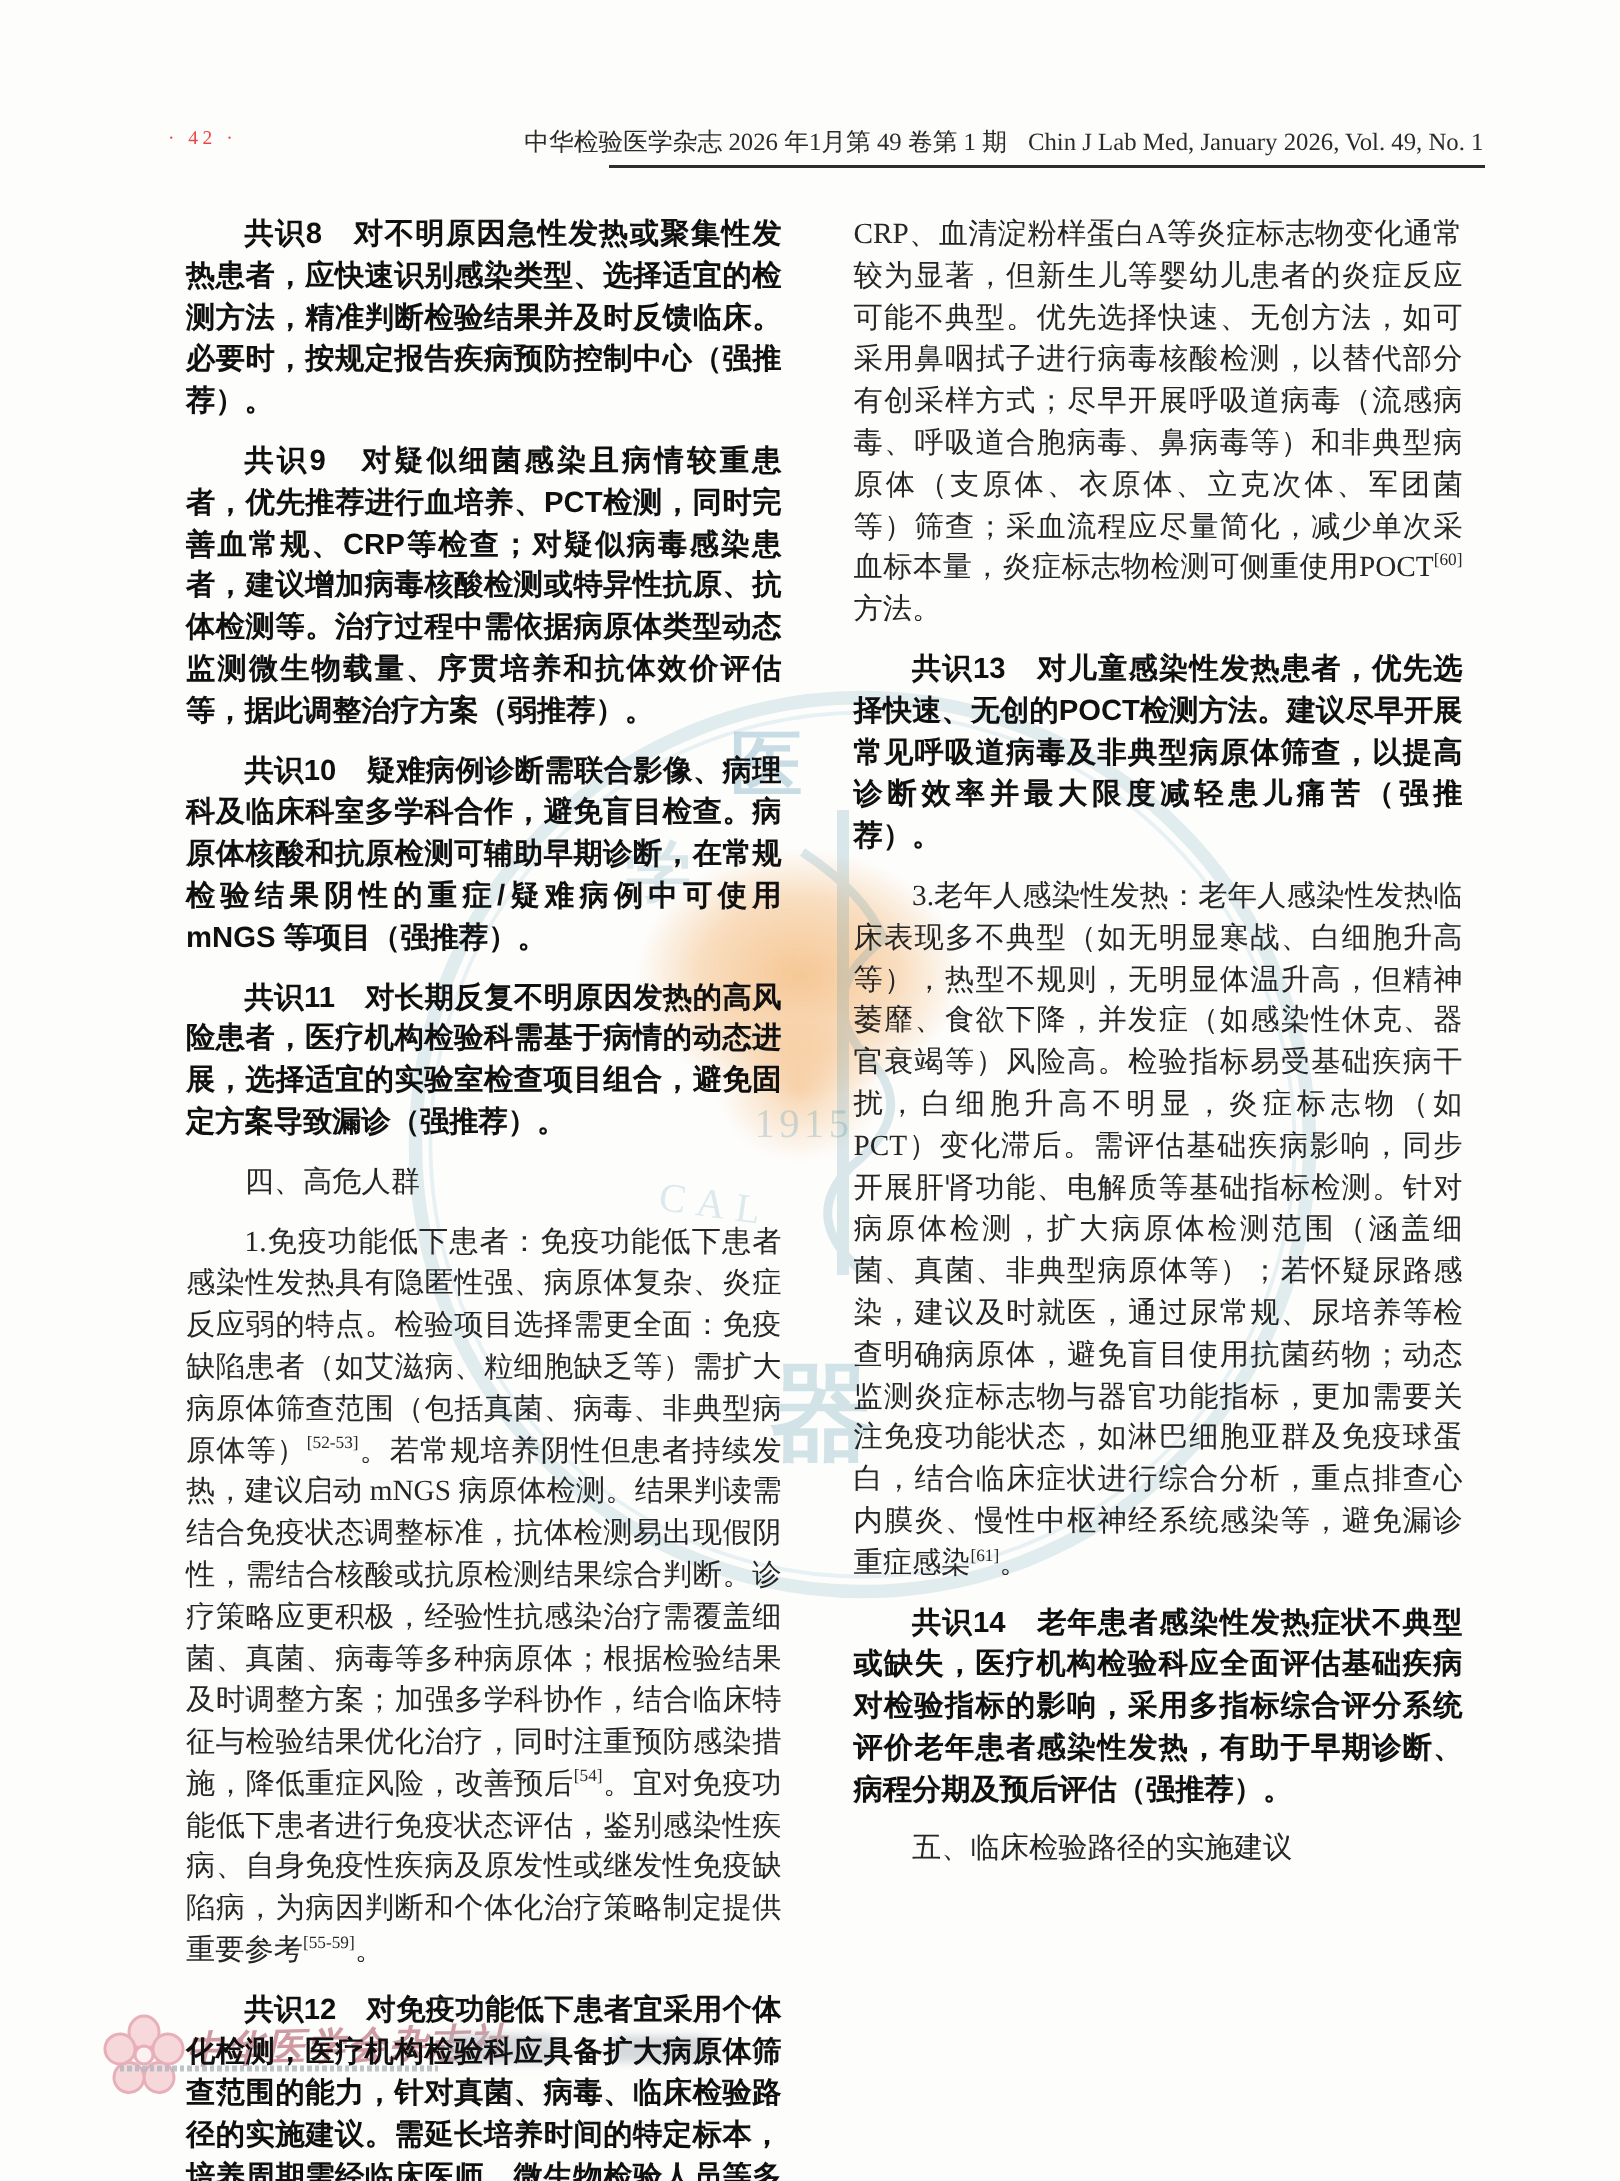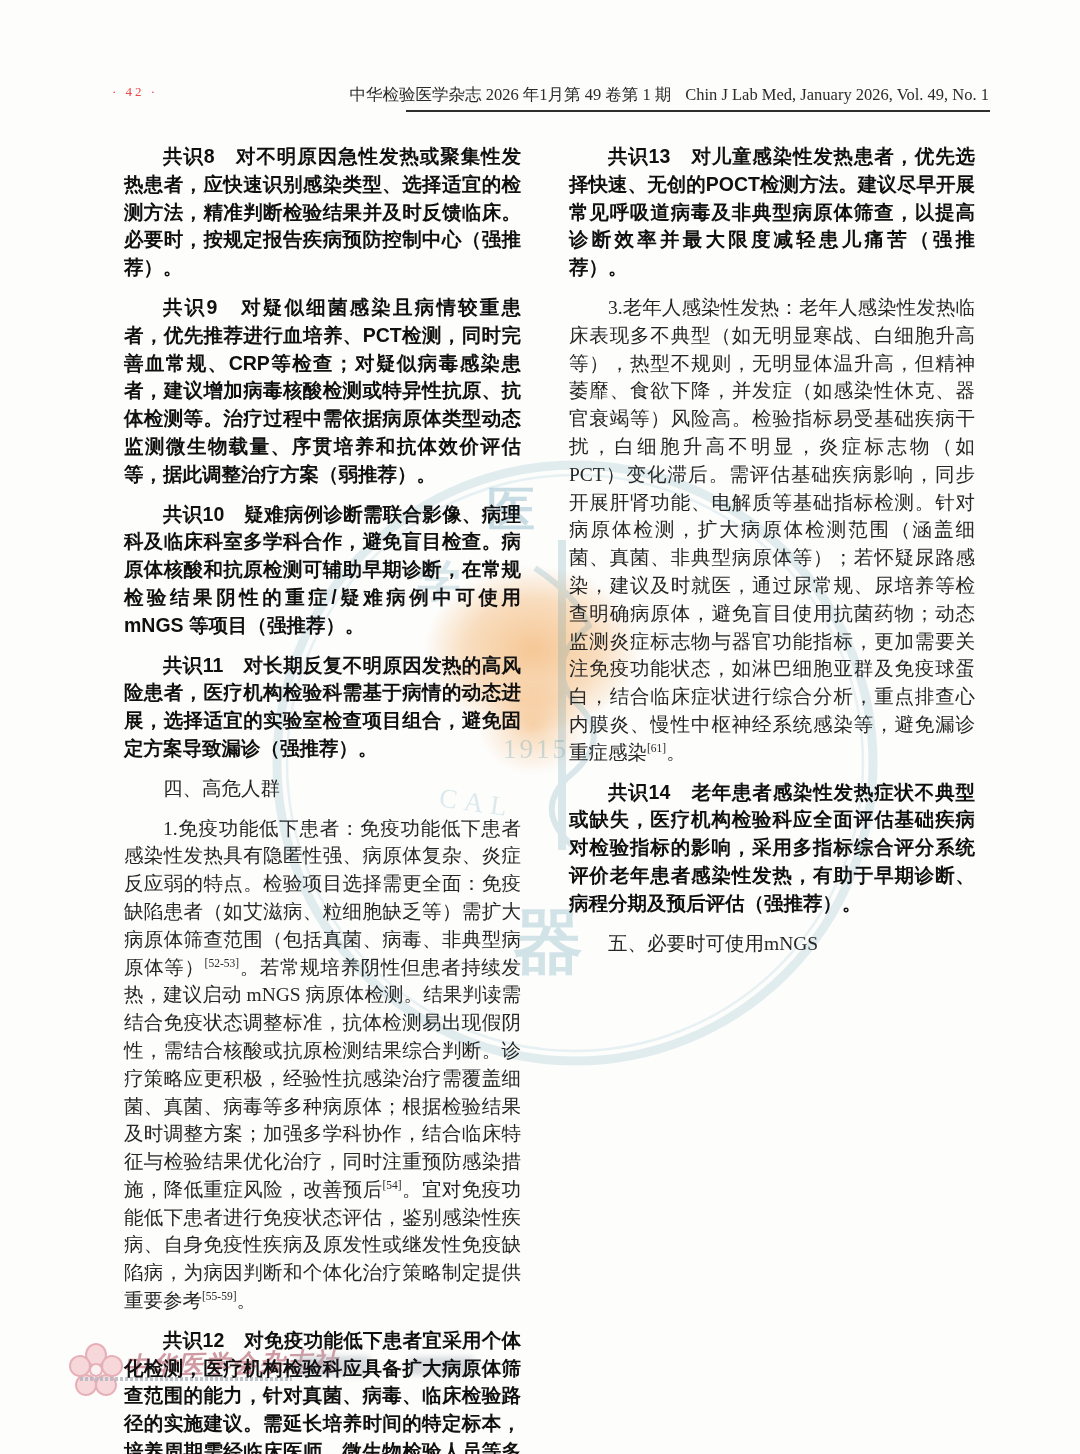--- a/index.html
+++ b/index.html
@@ -118,19 +118,20 @@
       <p class="para consensus">共识8　对不明原因急性发热或聚集性发热患者，应快速识别感染类型、选择适宜的检测方法，精准判断检验结果并及时反馈临床。必要时，按规定报告疾病预防控制中心（强推荐）。</p>
       <p class="para consensus">共识9　对疑似细菌感染且病情较重患者，优先推荐进行血培养、PCT检测，同时完善血常规、CRP等检查；对疑似病毒感染患者，建议增加病毒核酸检测或特异性抗原、抗体检测等。治疗过程中需依据病原体类型动态监测微生物载量、序贯培养和抗体效价评估等，据此调整治疗方案（弱推荐）。</p>
       <p class="para consensus">共识10　疑难病例诊断需联合影像、病理科及临床科室多学科合作，避免盲目检查。病原体核酸和抗原检测可辅助早期诊断，在常规检验结果阴性的重症/疑难病例中可使用 mNGS 等项目（强推荐）。</p>
       <p class="para consensus">共识11　对长期反复不明原因发热的高风险患者，医疗机构检验科需基于病情的动态进展，选择适宜的实验室检查项目组合，避免固定方案导致漏诊（强推荐）。</p>
       <p class="para body">四、高危人群</p>
       <p class="para body">1.免疫功能低下患者：免疫功能低下患者感染性发热具有隐匿性强、病原体复杂、炎症反应弱的特点。检验项目选择需更全面：免疫缺陷患者（如艾滋病、粒细胞缺乏等）需扩大病原体筛查范围（包括真菌、病毒、非典型病原体等）<sup>[52-53]</sup>。若常规培养阴性但患者持续发热，建议启动 mNGS 病原体检测。结果判读需结合免疫状态调整标准，抗体检测易出现假阴性，需结合核酸或抗原检测结果综合判断。诊疗策略应更积极，经验性抗感染治疗需覆盖细菌、真菌、病毒等多种病原体；根据检验结果及时调整方案；加强多学科协作，结合临床特征与检验结果优化治疗，同时注重预防感染措施，降低重症风险，改善预后<sup>[54]</sup>。宜对免疫功能低下患者进行免疫状态评估，鉴别感染性疾病、自身免疫性疾病及原发性或继发性免疫缺陷病，为病因判断和个体化治疗策略制定提供重要参考<sup>[55-59]</sup>。</p>
       <p class="para consensus">共识12　对免疫功能低下患者宜采用个体化检测，医疗机构检验科应具备扩大病原体筛查范围的能力，针对真菌、病毒、临床检验路径的实施建议。需延长培养时间的特定标本，培养周期需经临床医师、微生物检验人员等多学科会诊，结合患者免疫状态及抗菌药物暴露史综合判断。必要时可使用mNGS，以提高病原体的检出率（强推荐）。</p>
       <p class="para body">2.儿童感染性发热：检验指标中白细胞计数、</p>
     </div>
   <div class="col col-right">
+      <p class="para body flow">CRP、血清淀粉样蛋白A等炎症标志物变化通常较为显著，但新生儿等婴幼儿患者的炎症反应可能不典型。优先选择快速、无创方法，如可采用鼻咽拭子进行病毒核酸检测，以替代部分有创采样方式；尽早开展呼吸道病毒（流感病毒、呼吸道合胞病毒、鼻病毒等）和非典型病原体（支原体、衣原体、立克次体、军团菌等）筛查；采血流程应尽量简化，减少单次采血标本量，炎症标志物检测可侧重使用POCT<sup>[60]</sup>方法。</p>
       <p class="para consensus">共识13　对儿童感染性发热患者，优先选择快速、无创的POCT检测方法。建议尽早开展常见呼吸道病毒及非典型病原体筛查，以提高诊断效率并最大限度减轻患儿痛苦（强推荐）。</p>
       <p class="para body">3.老年人感染性发热：老年人感染性发热临床表现多不典型（如无明显寒战、白细胞升高等），热型不规则，无明显体温升高，但精神萎靡、食欲下降，并发症（如感染性休克、器官衰竭等）风险高。检验指标易受基础疾病干扰，白细胞升高不明显，炎症标志物（如 PCT）变化滞后。需评估基础疾病影响，同步开展肝肾功能、电解质等基础指标检测。针对病原体检测，扩大病原体检测范围（涵盖细菌、真菌、非典型病原体等）；若怀疑尿路感染，建议及时就医，通过尿常规、尿培养等检查明确病原体，避免盲目使用抗菌药物；动态监测炎症标志物与器官功能指标，更加需要关注免疫功能状态，如淋巴细胞亚群及免疫球蛋白，结合临床症状进行综合分析，重点排查心内膜炎、慢性中枢神经系统感染等，避免漏诊重症感染<sup>[61]</sup>。</p>
       <p class="para consensus">共识14　老年患者感染性发热症状不典型或缺失，医疗机构检验科应全面评估基础疾病对检验指标的影响，采用多指标综合评分系统评价老年患者感染性发热，有助于早期诊断、病程分期及预后评估（强推荐）。</p>
-      <p class="para body">五、必要时可使用mNGS</p>
+      <p class="para body">五、临床检验路径的实施建议</p>
     </div>
 
 </div>
 
 </body></html>

